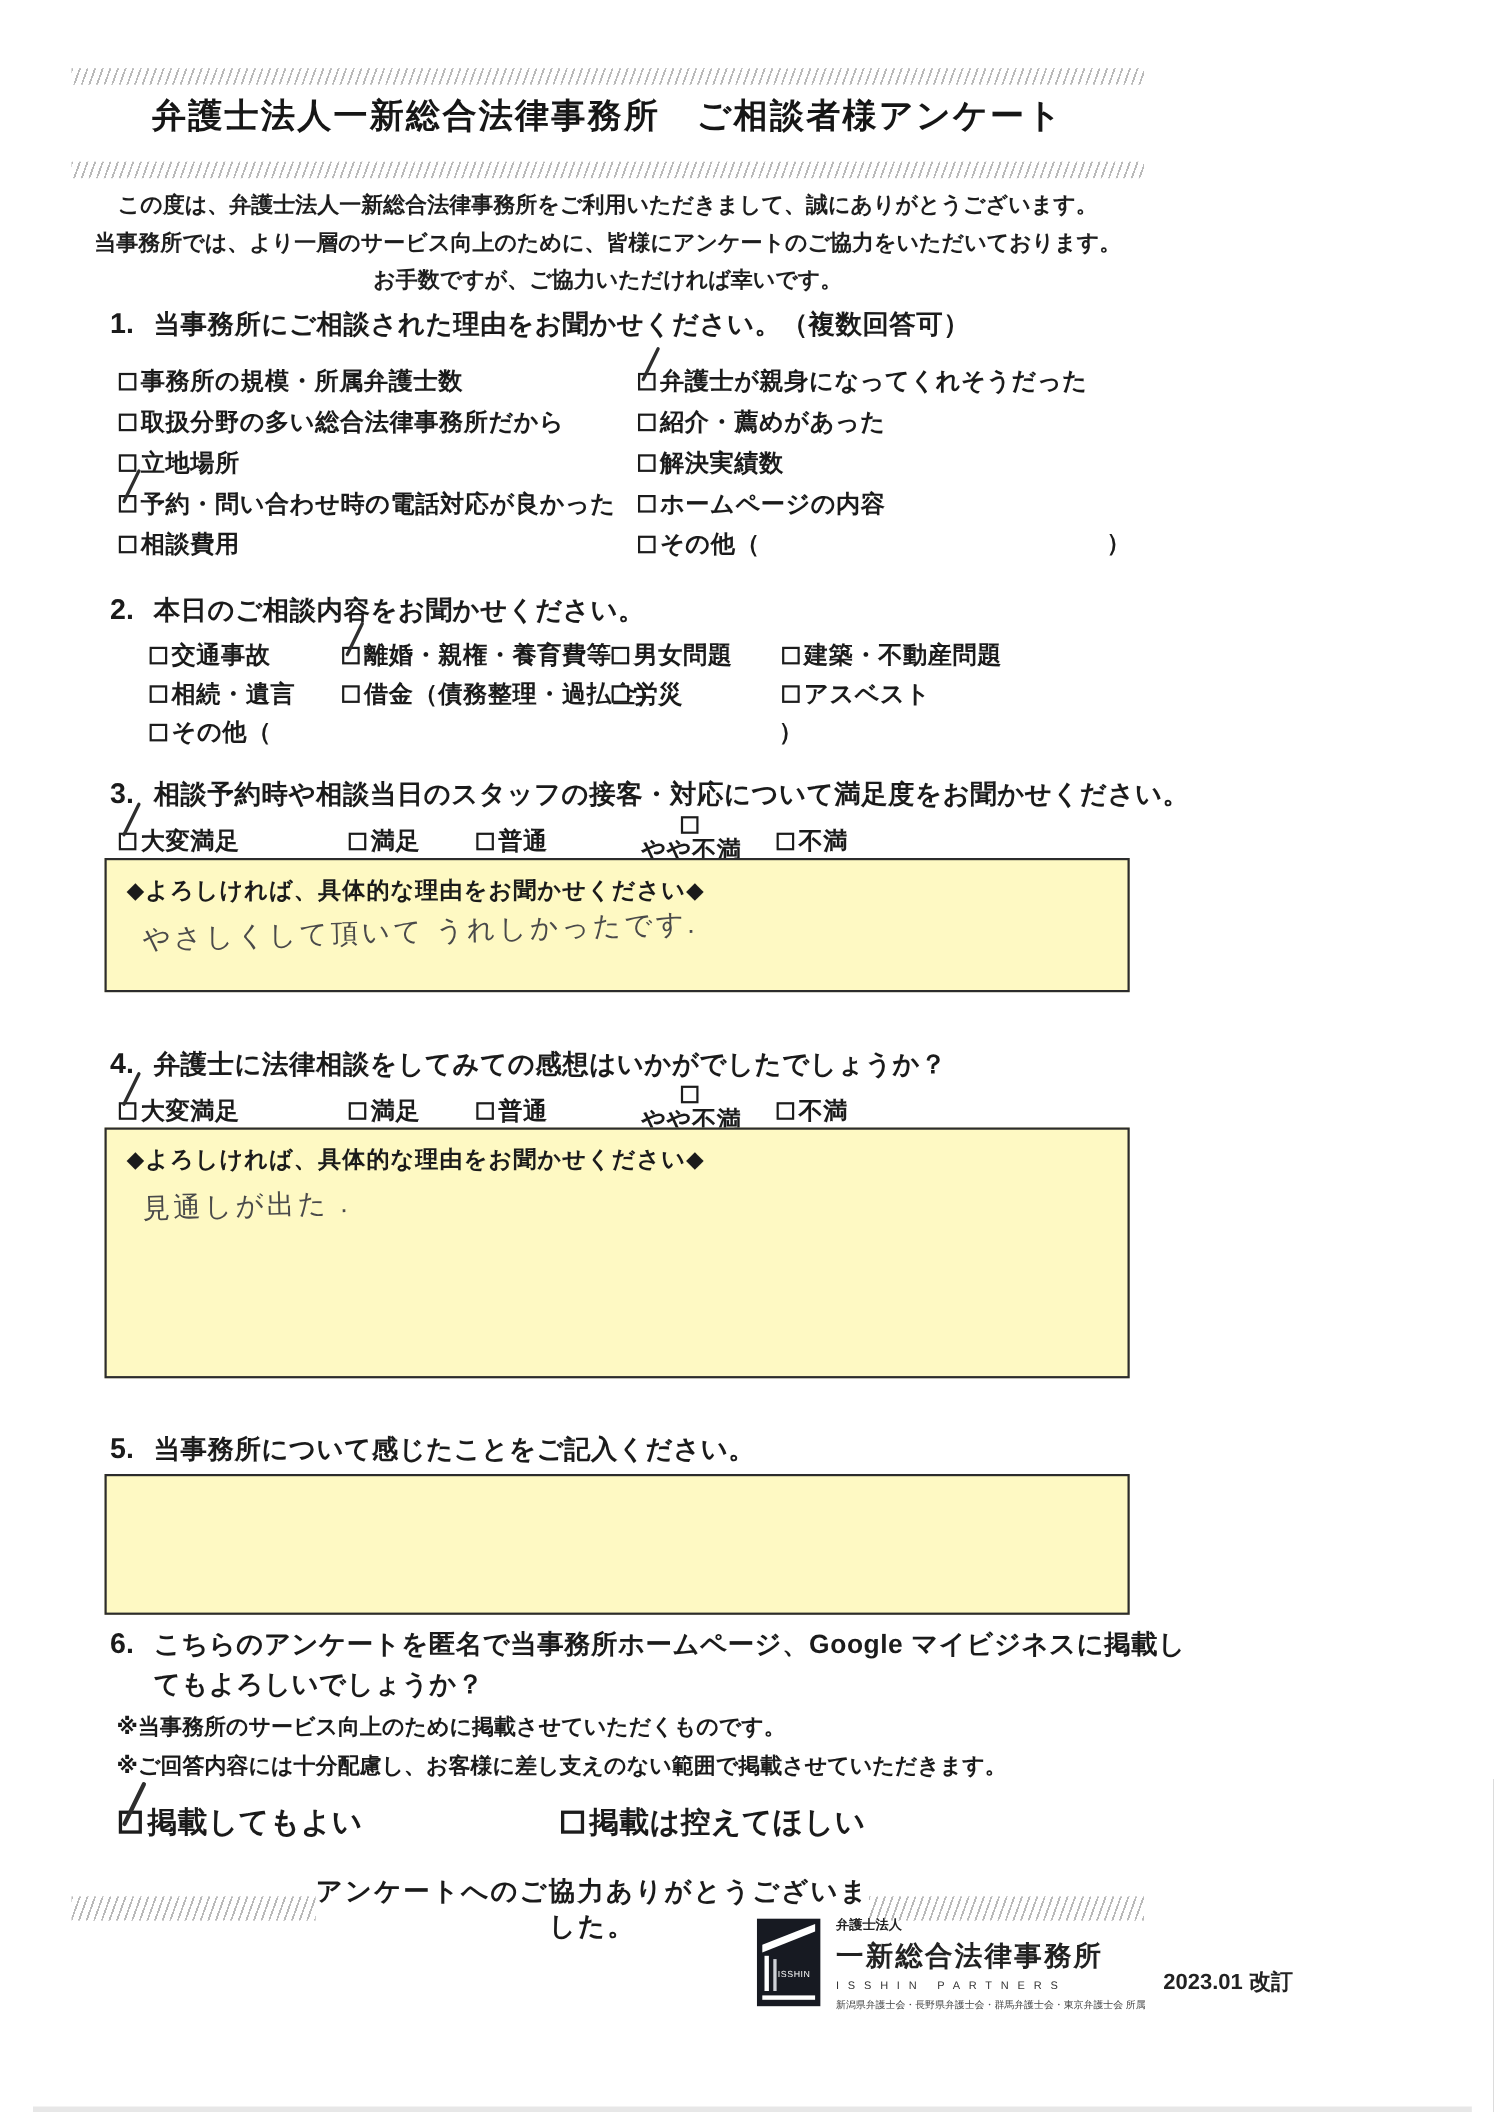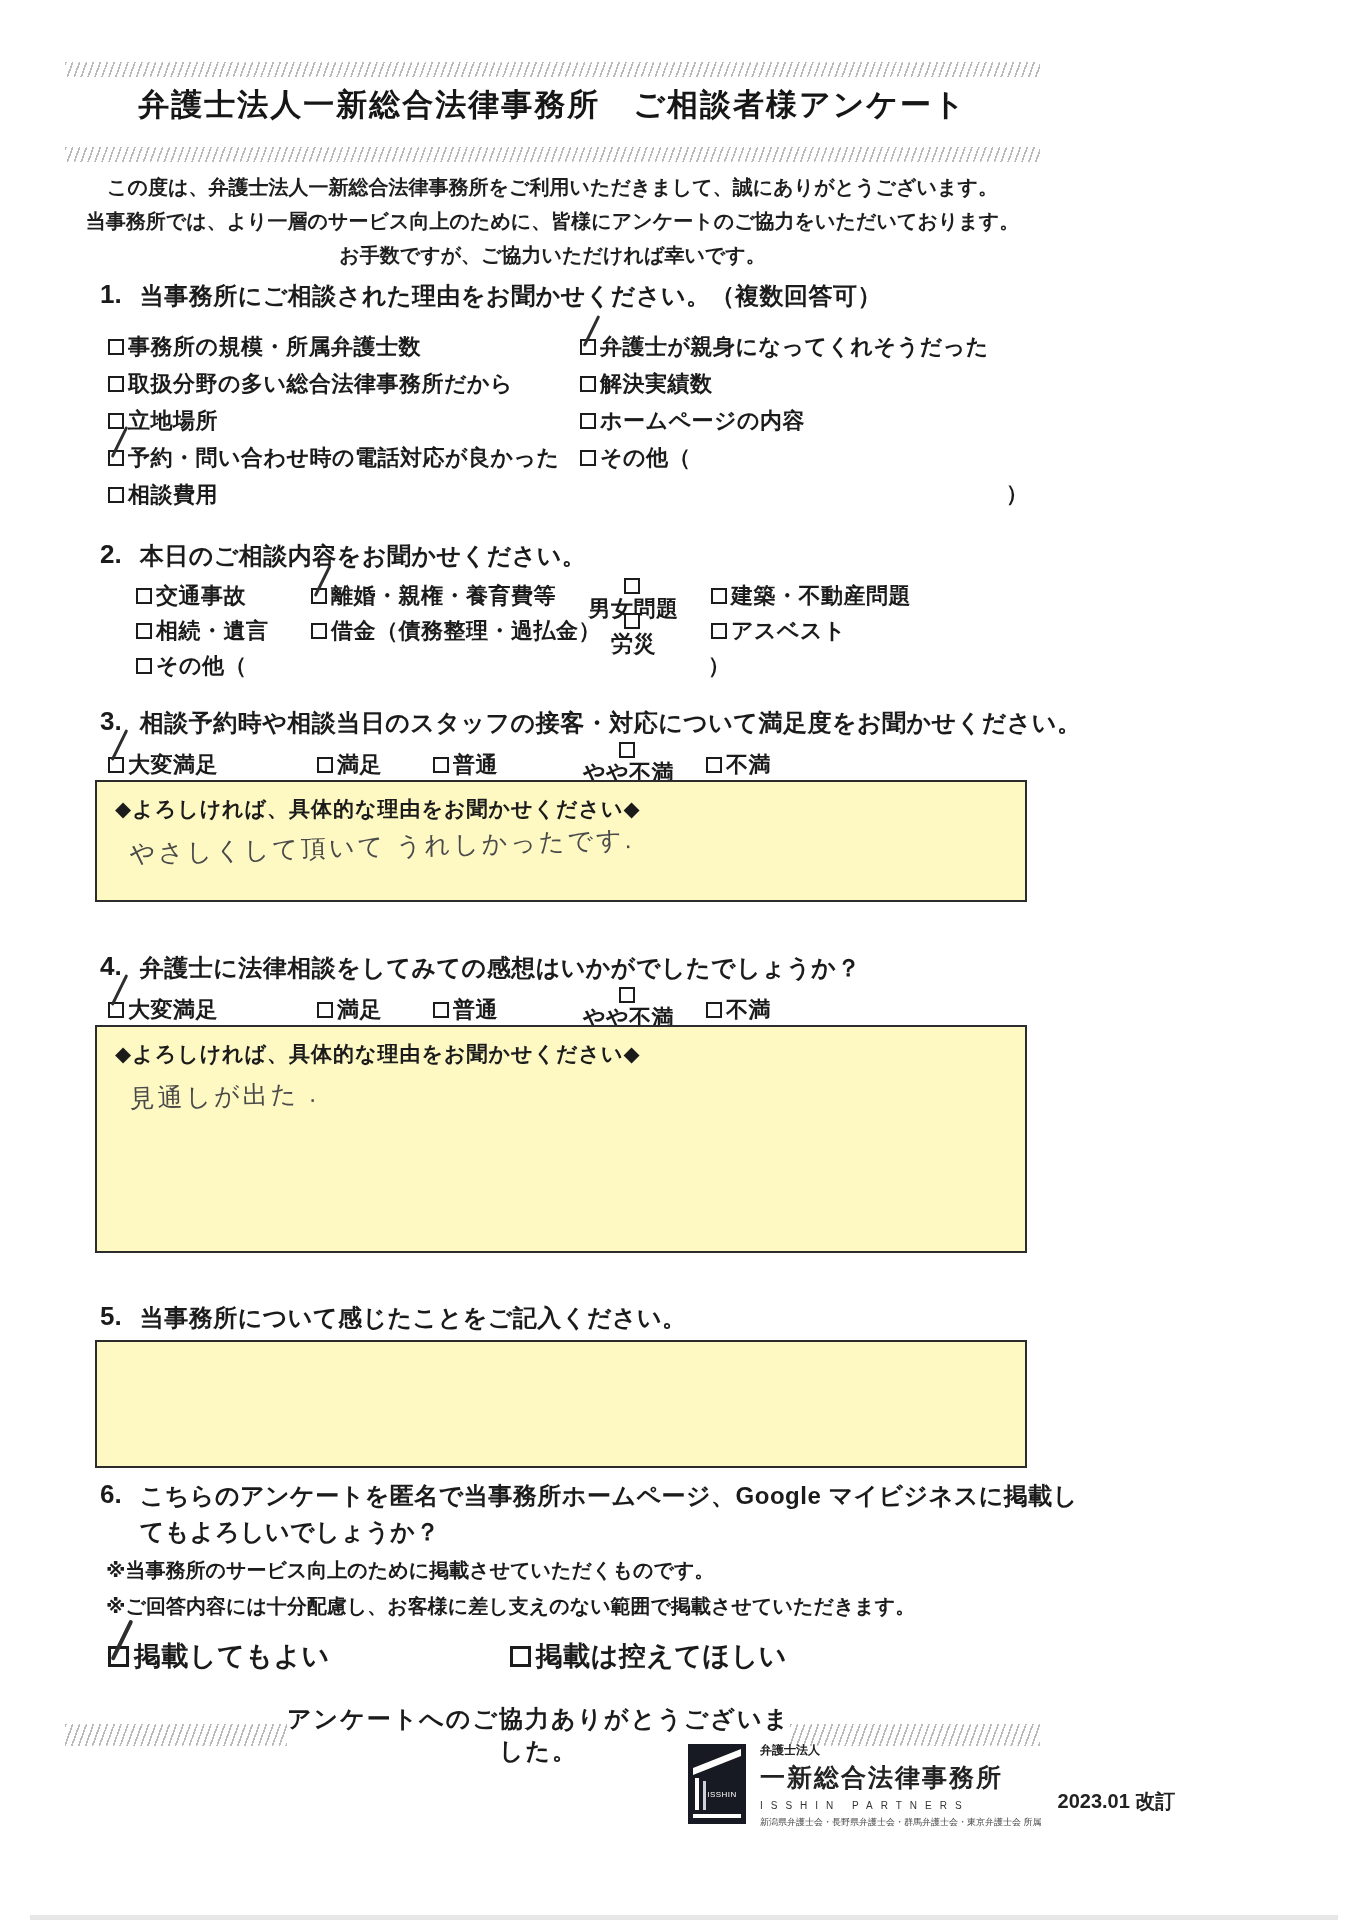--- a/index.html
+++ b/index.html
@@ -44,21 +44,21 @@
   .cb-label { font-size:22px; font-weight:600; letter-spacing:0.5px; white-space:nowrap; }
 
   .q1-cols { position:absolute; top:328px; left:108px; width:920px; display:flex; }
   .q1-col-left  { width:472px; }
   .q1-col-right { flex:1; position:relative; }
   .q1-col-left .cbi, .q1-col-right .cbi { display:flex; height:37px; }
   .q1-close-paren { position:absolute; right:0; bottom:4px; font-size:22px; font-weight:600; }
 
   .q2-rows { position:absolute; top:578px; left:108px; width:900px; }
   .q2-row { display:flex; height:35px; position:relative;margin-left:28px; }
-  .q2-c1 { width:175px; } .q2-c2 { width:245px; } .q2-c3 { width:155px;flex-direction:column; }
+  .q2-c1 { width:175px; } .q2-c2 { width:245px; } .q2-c3 { width:155px; }
   .q2-close-paren { position:absolute; left:572px; bottom:2px; font-size:22px; font-weight:600; }
 
   .opts-row { position:absolute; display:flex; }
   .opt-1 { width:173px; } .opt-2 { width:152px;padding-left:36px; } .opt-3 { width:118px; } .opt-4 { width:155px;flex-direction:column; }
 
   .comment-box { position:absolute; left:95px; width:932px; border:2px solid #2c2c2c; background:#fef9c3; }
   .comment-prompt { font-size:21px; font-weight:700; padding:13px 0 0 18px; letter-spacing:1px; }
   .handwriting {
     margin:14px 0 0 32px;
     font-size:25px; color:#4a4a4a; letter-spacing:3px;
@@ -130,20 +130,24 @@
       <div class="cbi">
         <span class="cb"></span>
         <span class="cb-label">相談費用</span>
       </div>
     </div>
     <div class="q1-col-right">
       <div class="cbi checked">
         <span class="cb"></span>
           <span class="tick"></span>
         <span class="cb-label">弁護士が親身になってくれそうだった</span>
+      </div>
+      <div class="cbi">
+        <span class="cb"></span>
+        <span class="cb-label">紹介・薦めがあった</span>
       </div>
       <div class="cbi">
         <span class="cb"></span>
         <span class="cb-label">解決実績数</span>
       </div>
       <div class="cbi">
         <span class="cb"></span>
         <span class="cb-label">ホームページの内容</span>
       </div>
       <div class="cbi">

